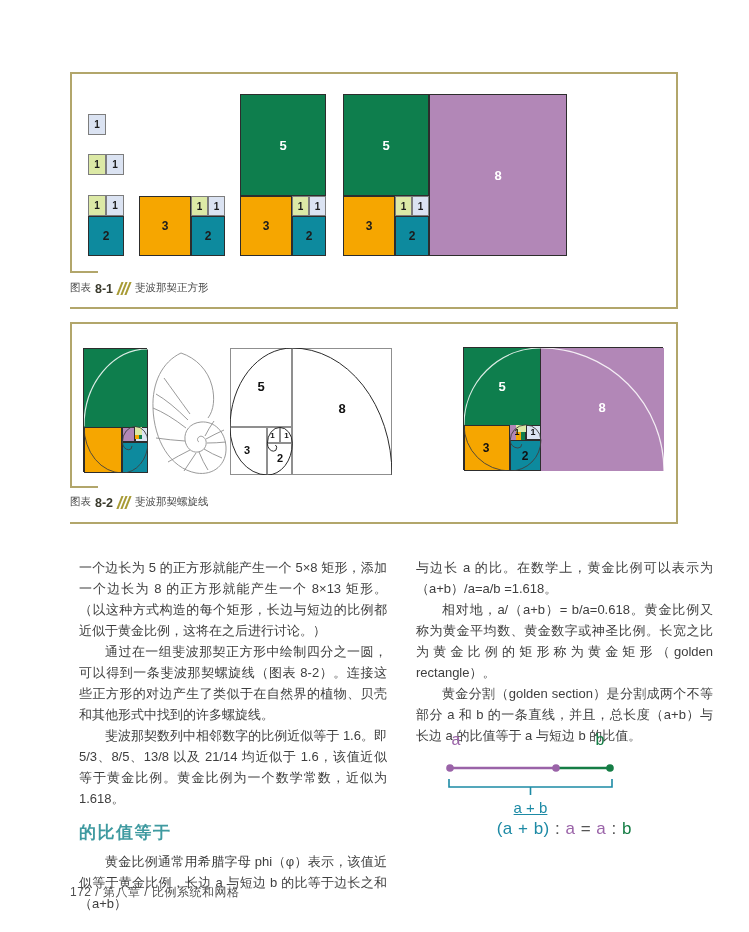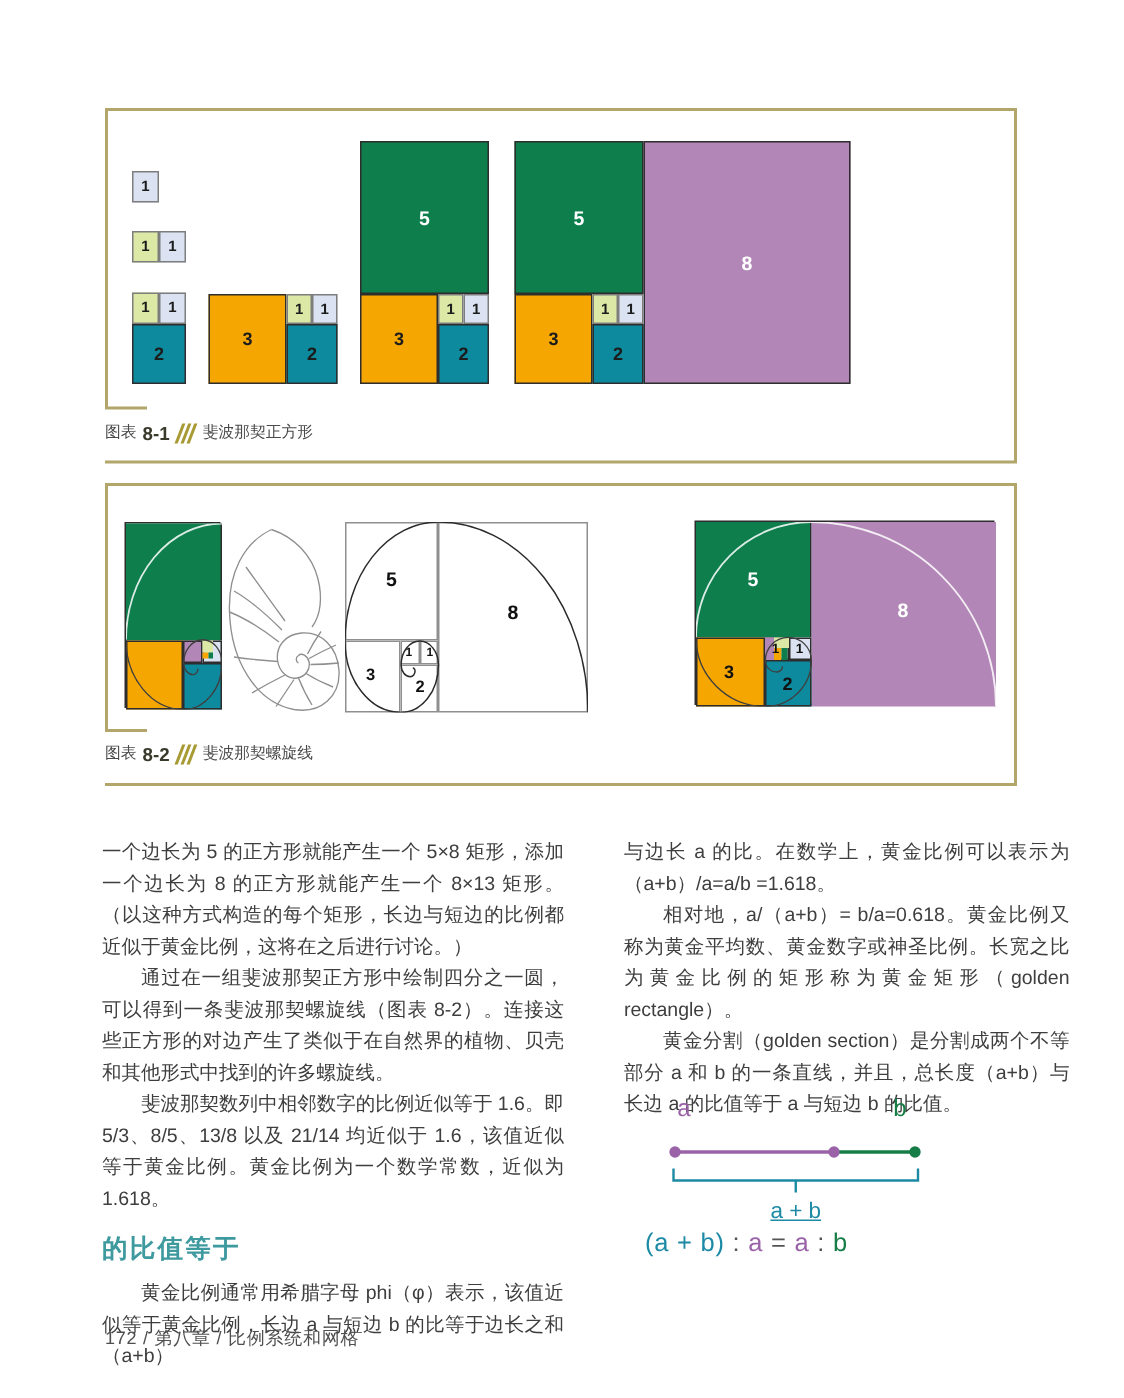--- a/index.html
+++ b/index.html
@@ -28,21 +28,21 @@
   .col p{margin:0;}
   .col p.ind{text-indent:2em;}
   .h-gold{color:#3f9aa0;font-size:17px;font-weight:700;margin:13px 0 8px 0;letter-spacing:1.5px;}
   
   .orect{position:absolute;box-sizing:border-box;border:1px solid #8f8f8f;background:#ffffff;}
   .plabel{position:absolute;transform:translate(-50%,-50%);font-weight:700;color:#111;}
   .plabel.w{color:#fff;}
   
   .gs-label{position:absolute;font-size:16px;text-align:center;}
   .gs-sum{position:absolute;text-align:center;color:#1d8aa5;font-size:15px;}
-  .gs-formula{position:absolute;text-align:left;font-size:17px;letter-spacing:0.5px;}
+  .gs-formula{position:absolute;text-align:right;font-size:17px;letter-spacing:0.5px;}
   .f-teal{color:#1d8aa5;} .f-purple{color:#9a63a8;} .f-green{color:#157d45;} .f-dark{color:#555;}
   .footer{position:absolute;font-size:12px;color:#4f4f4f;letter-spacing:0.5px;}
   svg{position:absolute;left:0;top:0;}
 </style>
 </head>
 <body>
 
 <div class="rule" style="left:70px;top:72px;width:608px;height:1.5px;"></div>
 <div class="rule" style="left:676px;top:72px;width:1.5px;height:236px;"></div>
 <div class="rule" style="left:70px;top:72px;width:1.5px;height:200px;"></div>
@@ -210,21 +210,21 @@
   </svg>
 </div>
 
 <div class="caption" style="left:70px;top:494px;">
   <span class="cap-prefix">图表</span>
     <span class="cap-num">8-2</span>
   <span class="cap-slashes">///</span>
   <span class="cap-title">斐波那契螺旋线</span>
 </div>
 
-<div class="col" style="left:68px;top:557px;width:308px;">
+<div class="col" style="left:79px;top:557px;width:308px;">
   <p>一个边长为 5 的正方形就能产生一个 5×8 矩形，添加一个边长为 8 的正方形就能产生一个 8×13 矩形。（以这种方式构造的每个矩形，长边与短边的比例都近似于黄金比例，这将在之后进行讨论。）</p>
   <p class="ind">通过在一组斐波那契正方形中绘制四分之一圆，可以得到一条斐波那契螺旋线（图表 8-2）。连接这些正方形的对边产生了类似于在自然界的植物、贝壳和其他形式中找到的许多螺旋线。</p>
   <p class="ind">斐波那契数列中相邻数字的比例近似等于 1.6。即 5/3、8/5、13/8 以及 21/14 均近似于 1.6，该值近似等于黄金比例。黄金比例为一个数学常数，近似为 1.618。</p>
   <h2 class="h-gold">的比值等于</h2>
   <p class="ind">黄金比例通常用希腊字母 phi（φ）表示，该值近似等于黄金比例，长边 a 与短边 b 的比等于边长之和（a+b）</p>
 </div>
 
 <div class="col" style="left:388px;top:557px;width:297px;margin-left:28px;">
   <p>与边长 a 的比。在数学上，黄金比例可以表示为（a+b）/a=a/b =1.618。</p>
   <p class="ind">相对地，a/（a+b）= b/a=0.618。黄金比例又称为黄金平均数、黄金数字或神圣比例。长宽之比为黄金比例的矩形称为黄金矩形（golden rectangle）。</p>

